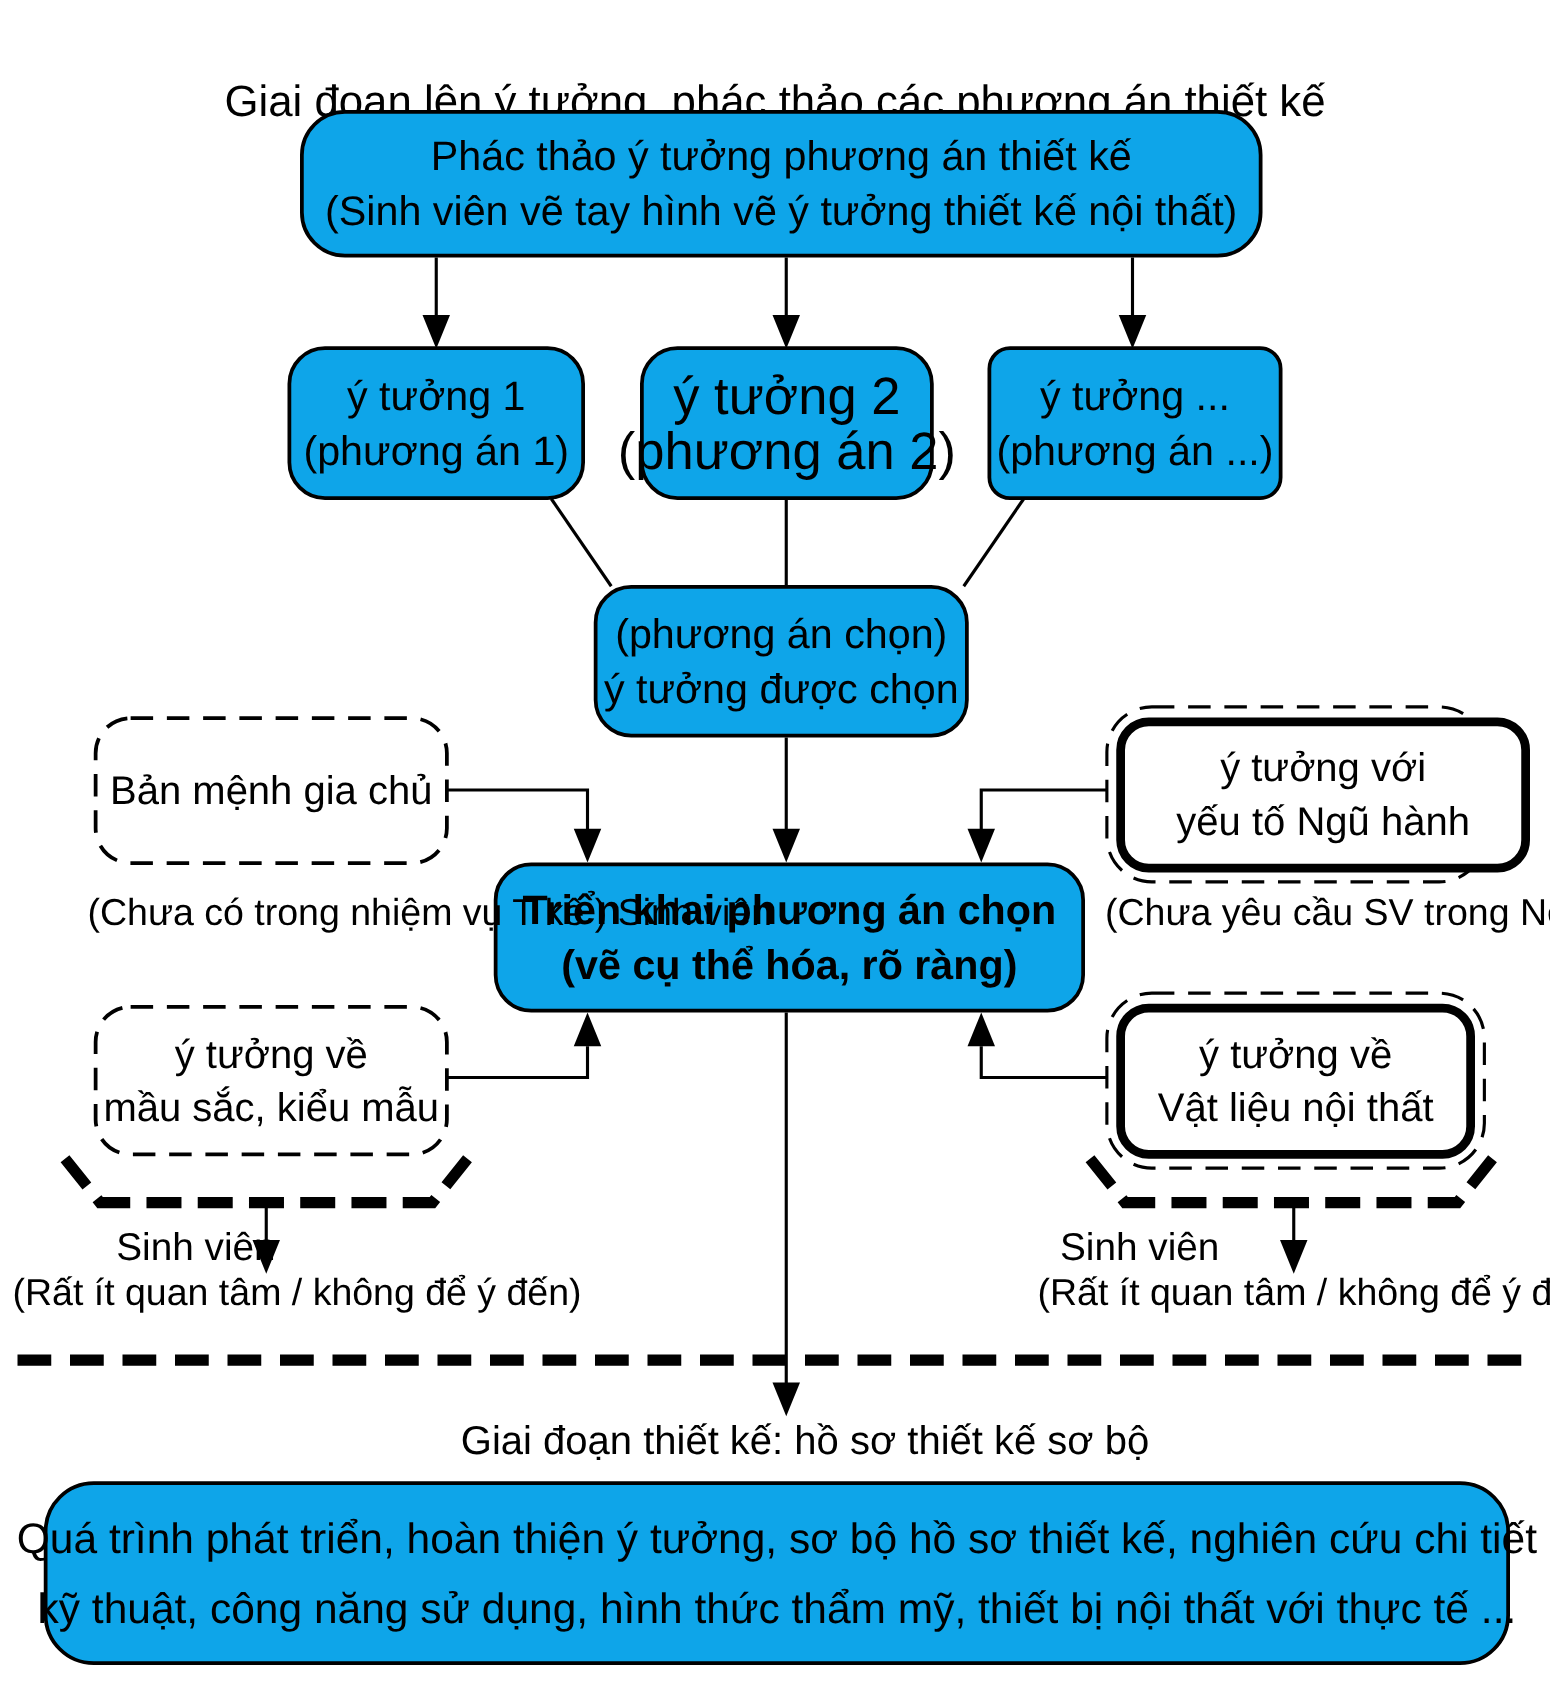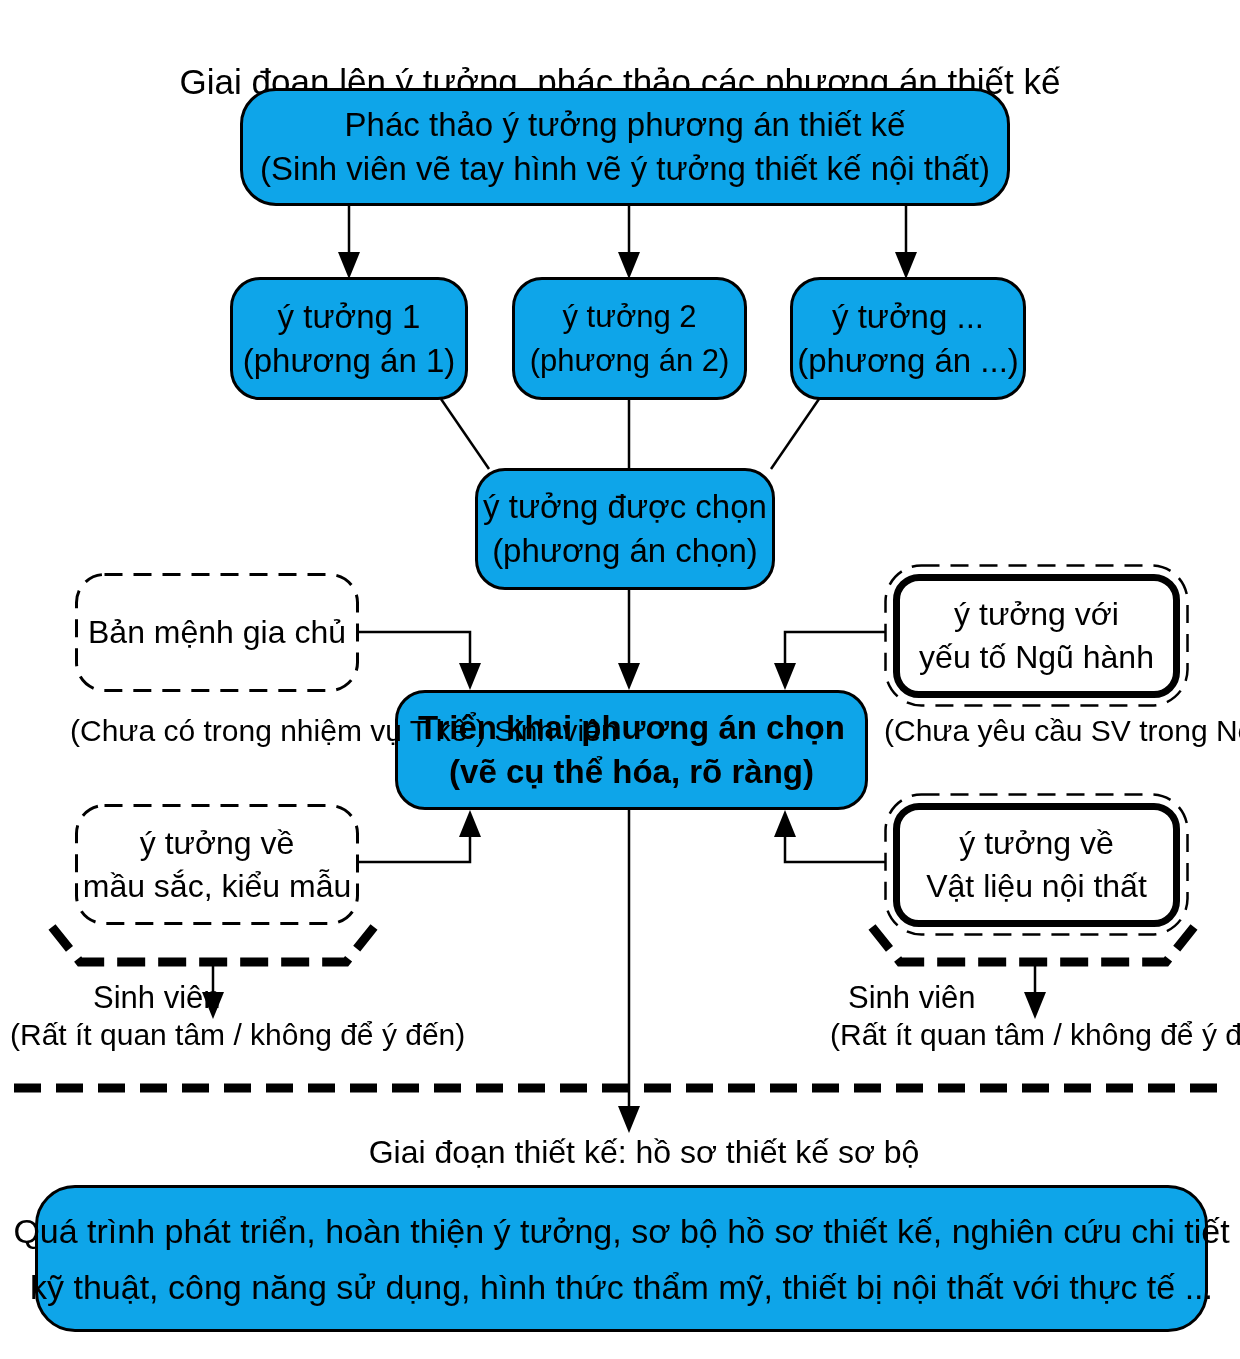--- a/index.html
+++ b/index.html
@@ -90,53 +90,53 @@
 
   <div class="box" style="left:240px;top:88px;width:770px;height:118px;border-radius:36px;font-size:33px;line-height:44px;">
     <span class="ln">Phác thảo ý tưởng phương án thiết kế</span>
     <span class="ln">(Sinh viên vẽ tay hình vẽ ý tưởng thiết kế nội thất)</span>
   </div>
 
   <div class="box" style="left:230px;top:277px;width:238px;height:123px;border-radius:30px;font-size:33px;line-height:44px;">
     <span class="ln">ý tưởng 1</span>
     <span class="ln">(phương án 1)</span>
   </div>
-  <div class="box" style="left:512px;top:277px;width:235px;height:123px;border-radius:30px;font-size:31px;line-height:44px;">
+  <div class="box" style="left:512px;top:277px;width:235px;height:123px;border-radius:30px;font-size:42px;line-height:44px;">
     <span class="ln">ý tưởng 2</span>
     <span class="ln">(phương án 2)</span>
   </div>
-  <div class="box" style="left:790px;top:277px;width:236px;height:123px;border-radius:30px;font-size:33px;line-height:44px;">
+  <div class="box" style="left:790px;top:277px;width:236px;height:123px;border-radius:18px;font-size:33px;line-height:44px;">
     <span class="ln">ý tưởng ...</span>
     <span class="ln">(phương án ...)</span>
   </div>
 
   <div class="box" style="left:475px;top:468px;width:300px;height:122px;border-radius:30px;font-size:33px;line-height:44px;">
+    <span class="ln">(phương án chọn)</span>
     <span class="ln">ý tưởng được chọn</span>
-    <span class="ln">(phương án chọn)</span>
   </div>
 
   <div class="box" style="left:395px;top:690px;width:473px;height:120px;border-radius:30px;font-size:33px;line-height:44px;font-weight:bold;">
     <span class="ln">Triển khai phương án chọn</span>
     <span class="ln">(vẽ cụ thể hóa, rõ ràng)</span>
   </div>
 
   <div class="ghost" style="left:76px;top:574px;width:282px;height:117px;font-size:32px;line-height:43px;">
     <span class="ln">Bản mệnh gia chủ</span>
   </div>
   <div class="ghost" style="left:76px;top:805px;width:282px;height:119px;font-size:32px;line-height:43px;">
     <span class="ln">ý tưởng về</span>
     <span class="ln">mầu sắc, kiểu mẫu</span>
   </div>
 
   <div class="txt" style="left:70px;top:712px;font-size:30px;line-height:38px;">
     <span class="ln">(Chưa có trong</span>
     <span class="ln">nhiệm vụ T kế ) Sinh viên</span>
   </div>
 
-  <div class="boldbox" style="left:893px;top:574px;width:287px;height:124px;font-size:32px;line-height:43px;">
+  <div class="boldbox" style="left:893px;top:574px;width:331px;height:124px;font-size:32px;line-height:43px;">
     <span class="ln">ý tưởng với</span>
     <span class="ln">yếu tố Ngũ hành</span>
   </div>
   <div class="boldbox" style="left:893px;top:803px;width:287px;height:124px;font-size:32px;line-height:43px;">
     <span class="ln">ý tưởng về</span>
     <span class="ln">Vật liệu nội thất</span>
   </div>
 
   <div class="txt center" style="left:884px;top:712px;width:304px;font-size:30px;line-height:38px;">
     <span class="ln">(Chưa yêu cầu SV</span>

